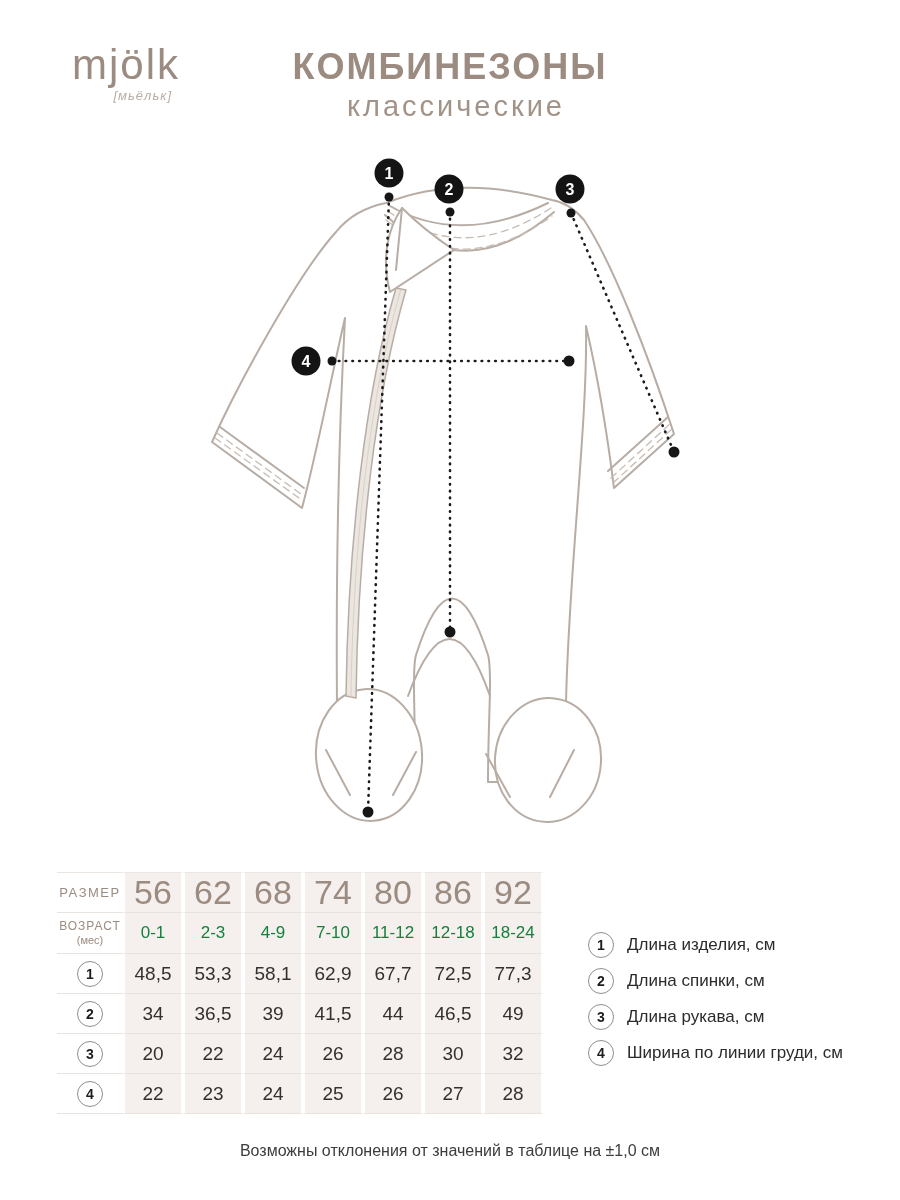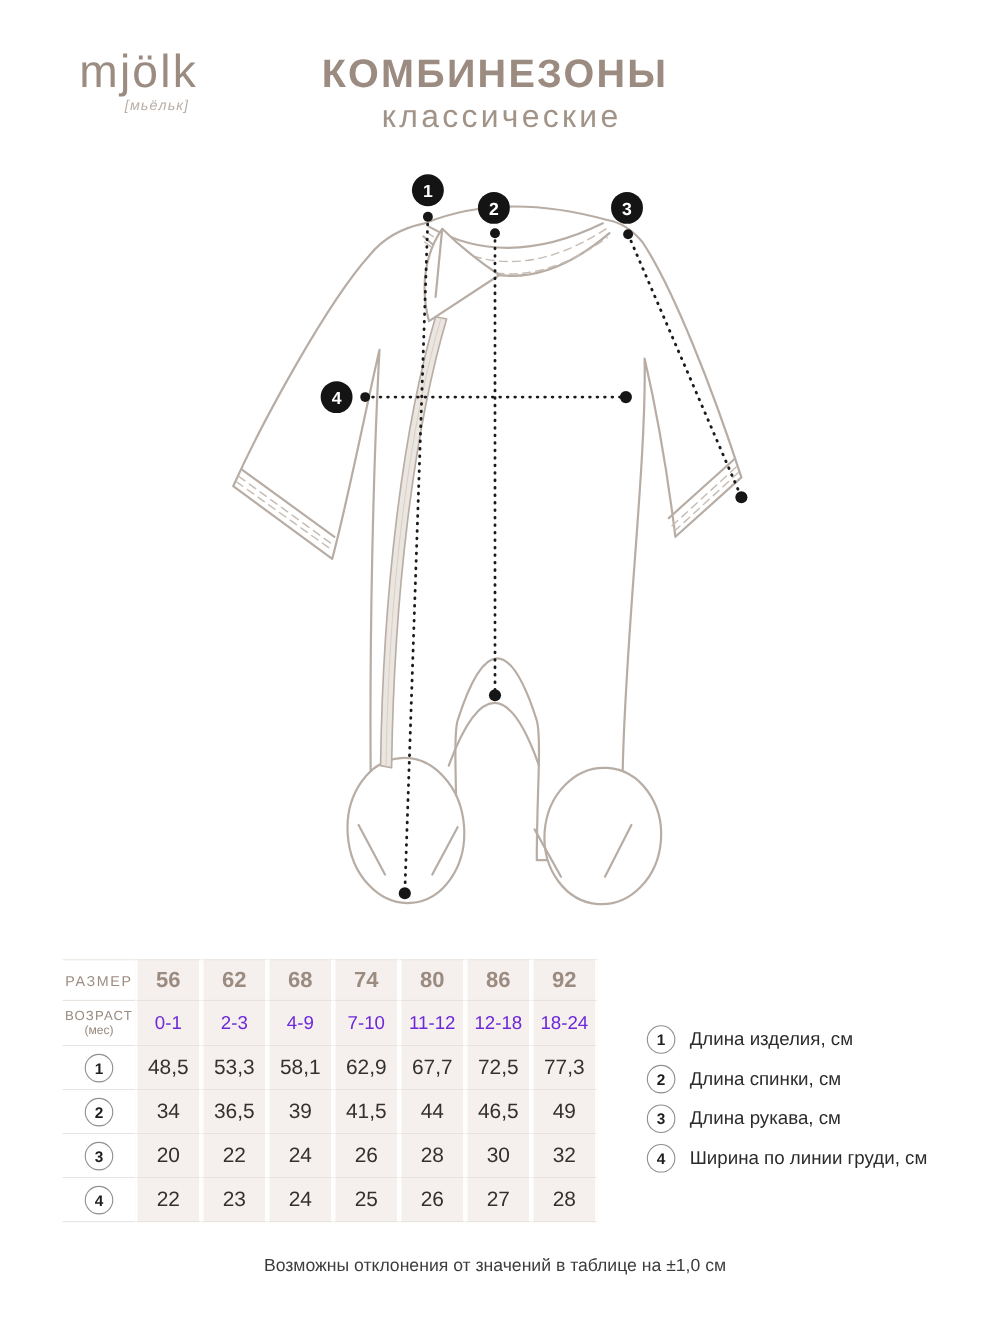--- a/index.html
+++ b/index.html
@@ -27,22 +27,22 @@
   .size-table .datacol { width:60px; background:#f5f0ed;
                          border-left:2px solid #fff; border-right:2px solid #fff; }
   .size-table tr > * { border-bottom:1px solid #e9e3df; }
   .size-table tr:first-child > * { border-top:1px solid #ece6e2; }
   .r-size  > * { height:38px; }
   .r-age   > * { height:41px; }
   .r-data  > * { height:40px; }
   .lbl-size { font-size:13px; letter-spacing:1.5px; color:#9b8b80; }
   .lbl-age  { font-size:12px; letter-spacing:1px; color:#9b8b80; line-height:1.25; }
   .lbl-age .unit { font-size:11px; letter-spacing:0; display:block; }
-  .v-size { font-size:20px; font-weight:700; color:#9b8b80; }
-  .v-age  { font-size:17px; color:#6d28d9; }
+  .v-size { font-size:34px; font-weight:400; color:#9b8b80; }
+  .v-age  { font-size:17px; color:#15803d; }
   .v-num  { font-size:19px; color:#333030; }
 
   .circ { width:26px; height:26px; border:1.5px solid #8f8f8f; border-radius:50%;
           display:inline-flex; align-items:center; justify-content:center;
           font-size:14px; font-weight:700; color:#1d1d1d; background:#fff; }
 
   
   .legend { position:absolute; left:588px; top:932px; display:flex; flex-direction:column; gap:10px; }
   .legend-item { display:flex; align-items:center; gap:13px; height:26px; }
   .legend-label { font-size:17px; color:#2b2b2b; }

